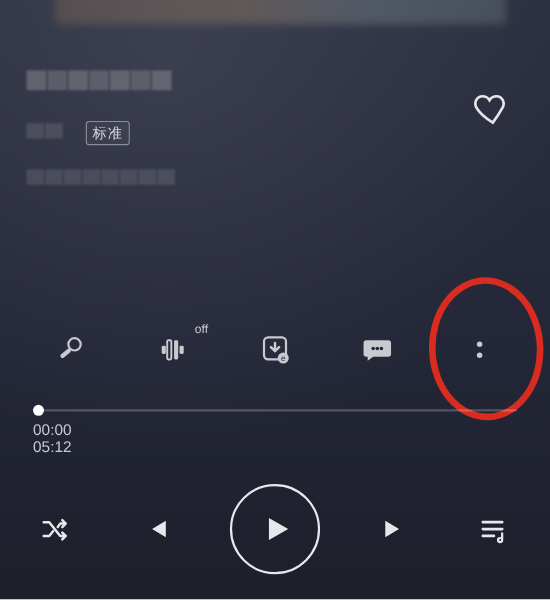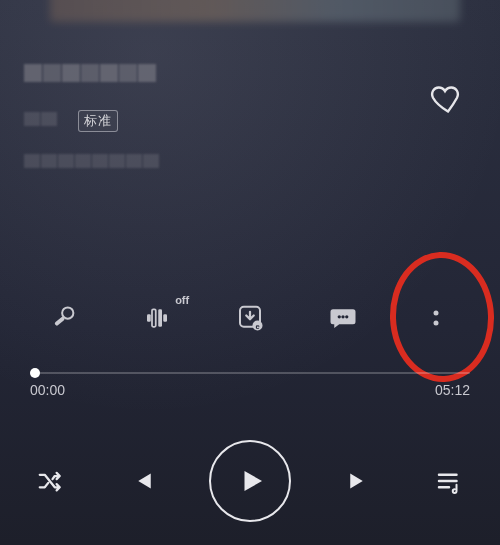--- a/index.html
+++ b/index.html
@@ -69,21 +69,20 @@
 
   
   .mid-row {
     position:absolute;
     top:296px;
     left:0; right:0;
     display:flex;
     justify-content:space-around;
     align-items:center;
     padding:0 18px;
-    font-weight:bold;
   }
   .mid-btn {
     width:44px; height:44px;
     display:flex; align-items:center; justify-content:center;
     color:#c9c9d0;
     cursor:pointer;
     position:relative;
   }
   .mid-btn svg { width:30px; height:30px; fill:currentColor; }
   .off-tag {
@@ -125,20 +124,21 @@
     border-radius:50%;
     background:#fff;
   }
   .times {
     display:flex;
     justify-content:space-between;
     margin-top:8px;
     font-size:14px;
     color:#c9c9d0;
     font-variant-numeric: tabular-nums;
+    flex-direction: column;
   }
 
   
   .play-row {
     position:absolute;
     top:440px;
     left:0; right:0;
     display:flex;
     justify-content:space-between;
     align-items:center;

